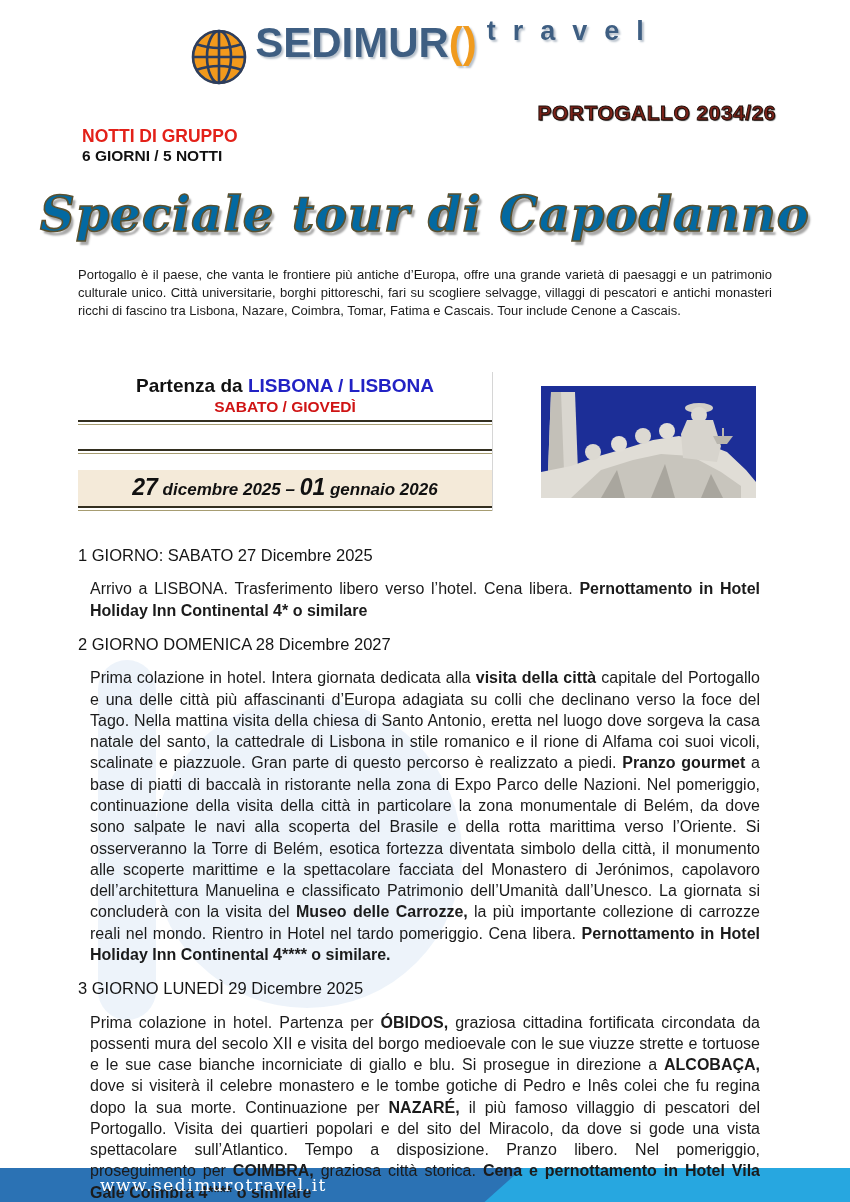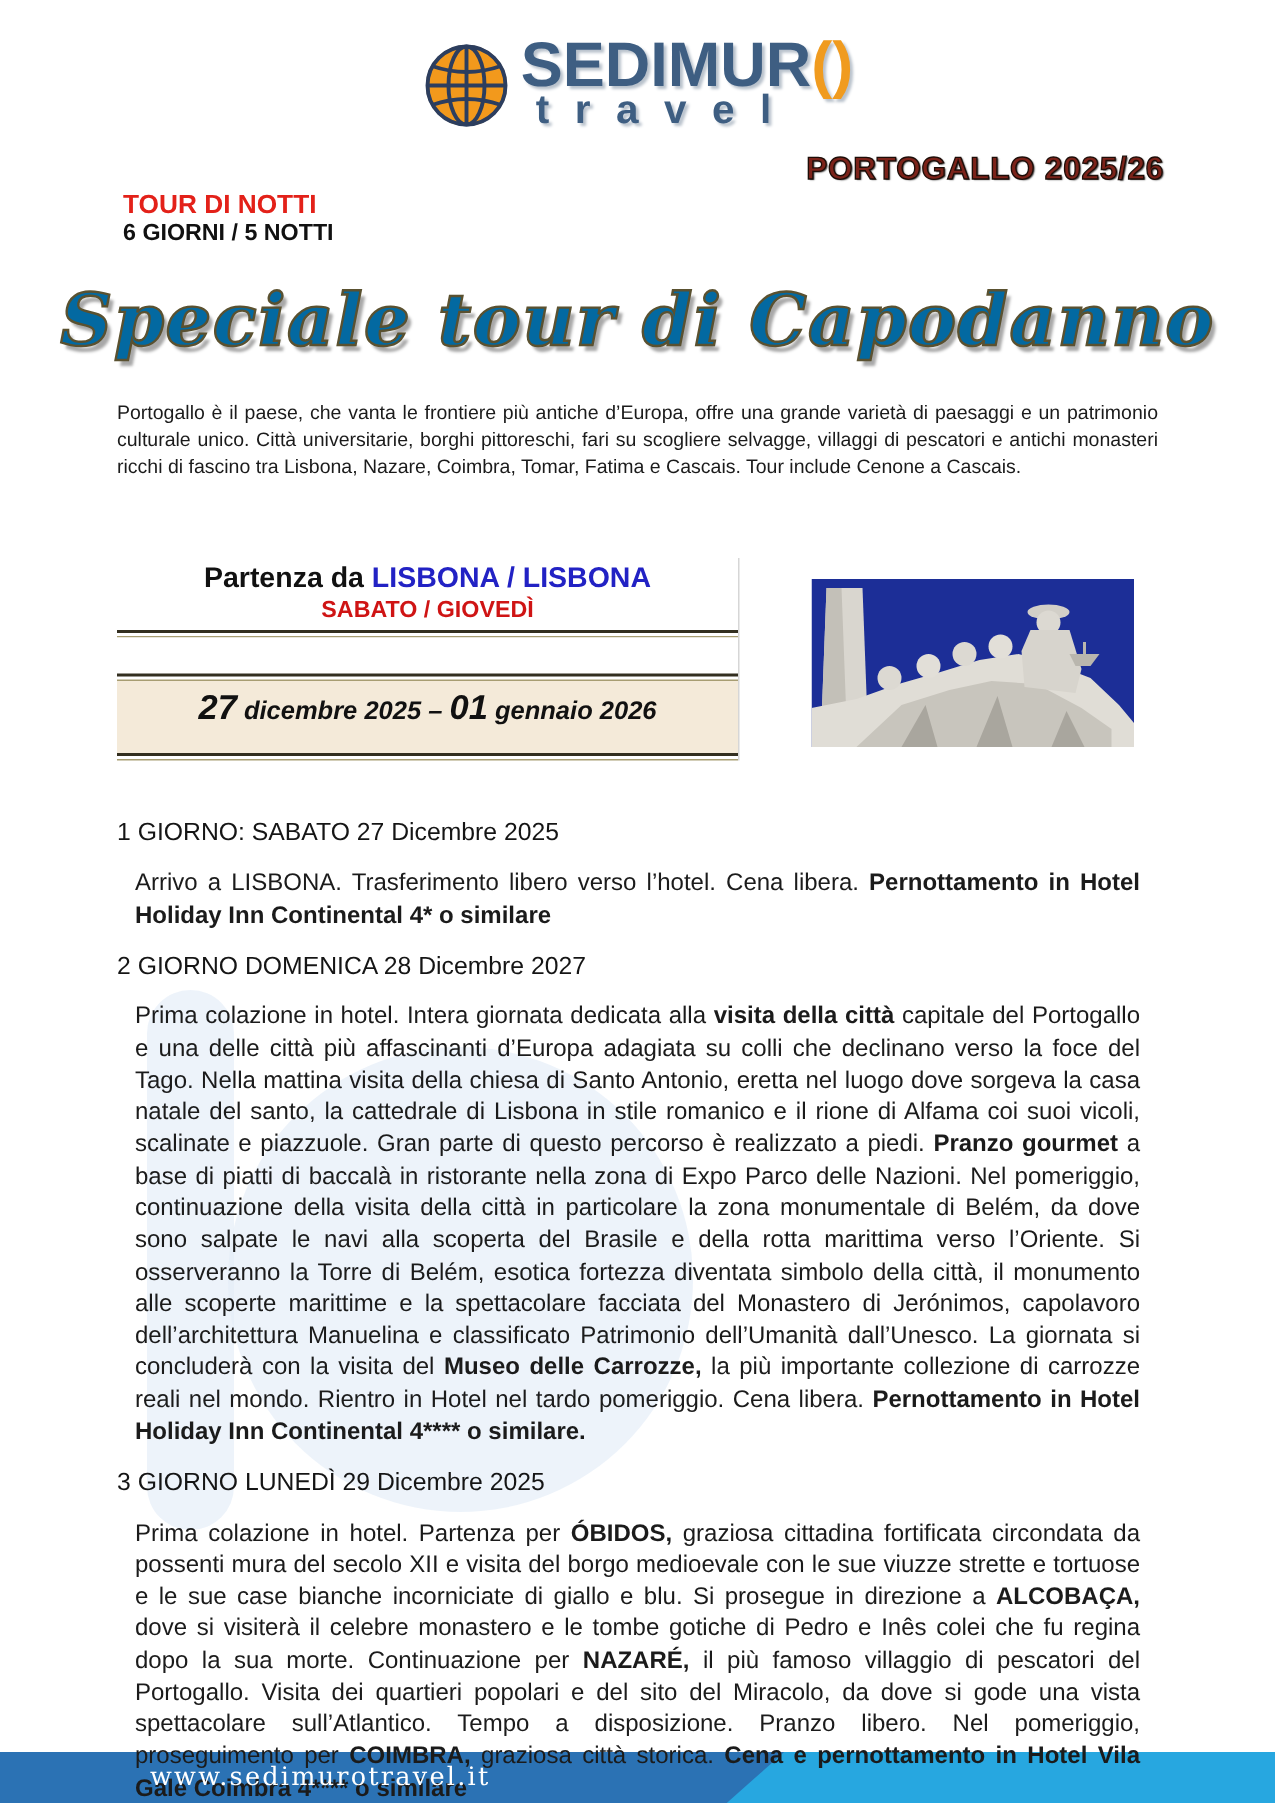--- a/index.html
+++ b/index.html
@@ -2,21 +2,21 @@
 <html><head>
 <meta charset="utf-8">
 <style>
   html,body{margin:0;padding:0;background:#e9e9e9;}
   .page{position:relative;width:850px;height:1202px;margin:0 auto;background:#ffffff;
         font-family:"Liberation Sans",sans-serif;color:#1b1b1b;overflow:hidden;}
 
   
   .logo{position:absolute;top:22px;left:0;right:0;display:flex;justify-content:center;align-items:flex-start;gap:4px;}
   .globe{width:62px;height:62px;display:block;margin-top:4px;}
-  .logo-text{display:flex;flex-direction:column;line-height:1;}
+  .logo-text{display:flex;flex-direction:row;line-height:1;text-align:center;}
   .logo-main{font-size:42px;font-weight:bold;letter-spacing:0px;color:#3e5e82;
              text-shadow:2px 2px 2px #b9c2cc;}
   .logo-main .paren{color:#f09b1f;}
   .logo-sub{font-size:27px;font-weight:bold;color:#3e5e82;letter-spacing:17px;margin-top:-4px;padding-left:10px;
             text-shadow:2px 2px 2px #b9c2cc;}
 
   
   .season{position:absolute;top:101px;right:74px;font-size:21px;font-weight:bold;color:#7c231a;
           -webkit-text-stroke:0.9px #1c0d08;text-shadow:1px 1px 1px #444;letter-spacing:0.5px;}
   .tour-type{position:absolute;top:126px;left:82px;font-size:17.5px;font-weight:bold;color:#e32119;}
@@ -34,21 +34,21 @@
 
   
   .departure{position:absolute;top:372px;left:78px;width:694px;display:flex;gap:10px;}
   .dep-table{width:414px;border-right:1px solid #d6d6d6;}
   .dep-head{text-align:center;padding:3px 0 4px;}
   .dep-route{font-size:19px;font-weight:600;color:#111;}
   .dep-route .route{color:#2222c4;}
   .dep-days{font-size:15.5px;font-weight:bold;color:#cf1414;margin-top:1px;}
   .rule{height:2px;border-top:2px solid #332f20;border-bottom:1px solid #a79d72;}
   .dep-spacer{height:24px;background:#fff;}
-  .dep-dates{background:#f4ead9;text-align:center;padding:4px 0 17px;font-style:italic;font-weight:600;font-size:17px;color:#111;}
+  .dep-dates{background:#f4ead9;text-align:center;padding:4px 0 5px;font-style:italic;font-weight:600;font-size:17px;color:#111;margin-top:16px;}
   .dep-dates .num{font-size:23px;}
   .dep-photo{margin:14px 0 0 38px;width:215px;height:112px;}
   .dep-photo svg{display:block;width:215px;height:112px;}
 
   
   .watermark{position:absolute;top:0;left:0;z-index:0;}
   .wm-bar{position:absolute;left:98px;top:660px;width:58px;height:360px;border-radius:29px;
           background:#e3edf8;opacity:.65;display:block;}
   .wm-circle{position:absolute;left:152px;top:698px;width:310px;height:310px;border-radius:50%;
              background:#e3edf8;opacity:.65;display:block;}
@@ -84,22 +84,22 @@
         <path d="M7 18 Q30 26 53 18" fill="none" stroke="#2c3e5f" stroke-width="2.6"></path>
         <path d="M7 44 Q30 36 53 44" fill="none" stroke="#2c3e5f" stroke-width="2.6"></path>
       </svg>
     </span>
     <span class="logo-text">
       <span class="logo-main"><span>SEDIMUR</span><span class="paren">()</span></span>
       <span class="logo-sub">travel</span>
     </span>
   </header>
 
-  <div class="season">PORTOGALLO 2025/26</div>
-  <div class="tour-type">TOUR DI NOTTI</div>
+  <div class="season">PORTOGALLO 2034/26</div>
+  <div class="tour-type">NOTTI DI GRUPPO</div>
   <div class="duration">6 GIORNI / 5 NOTTI</div>
 
   <h1 class="hero">Speciale tour di Capodanno</h1>
 
   <p class="intro">Portogallo è il paese, che vanta le frontiere più antiche d’Europa, offre una grande varietà di paesaggi e un patrimonio culturale unico. Città universitarie, borghi pittoreschi, fari su scogliere selvagge, villaggi di pescatori e antichi monasteri ricchi di fascino tra Lisbona, Nazare, Coimbra, Tomar, Fatima e Cascais. Tour include Cenone a Cascais.</p>
 
   <section class="departure">
     <div class="dep-table">
       <div class="dep-head">
         <div class="dep-route">

